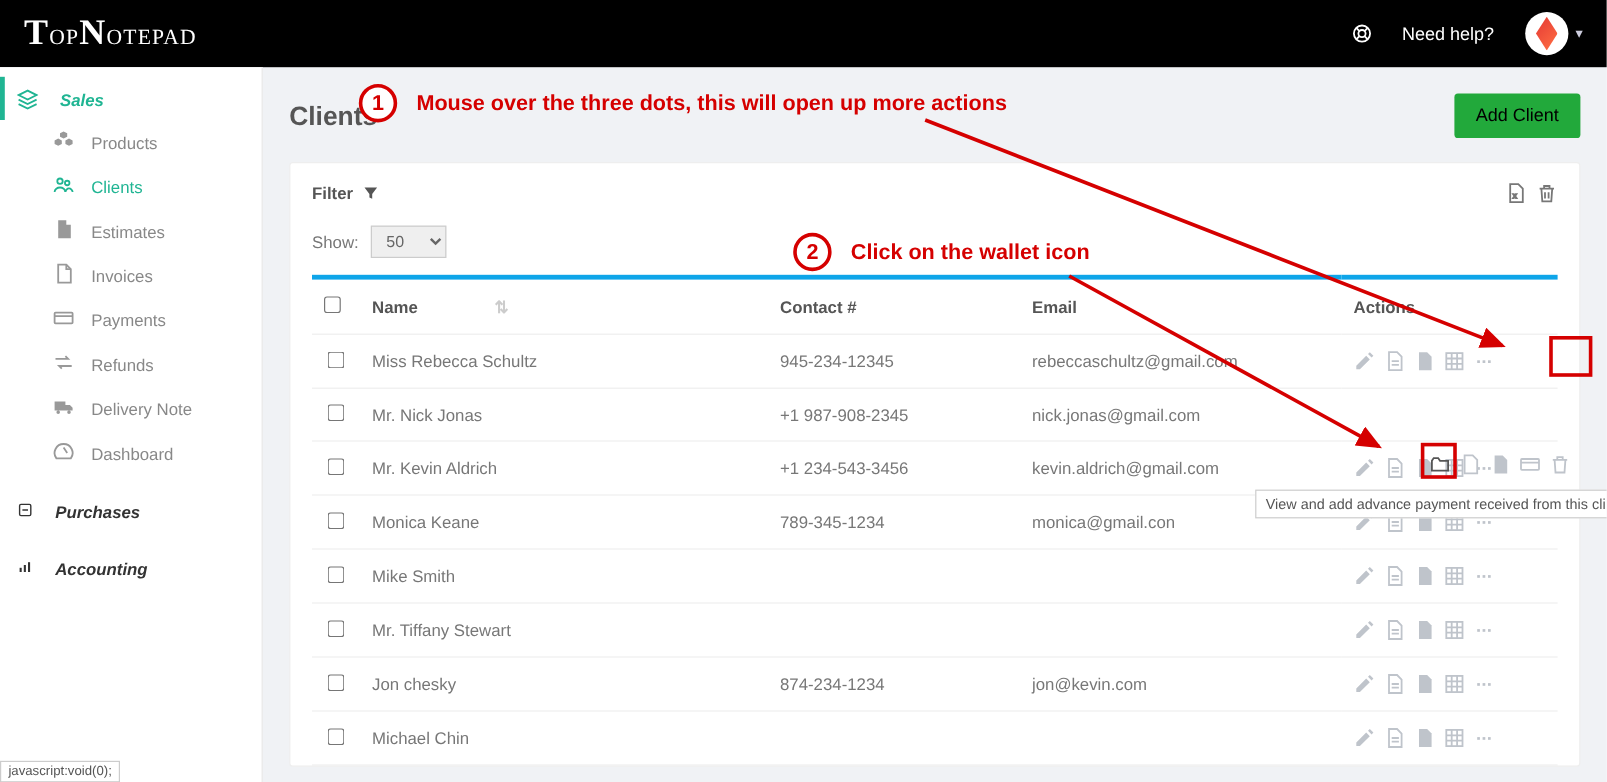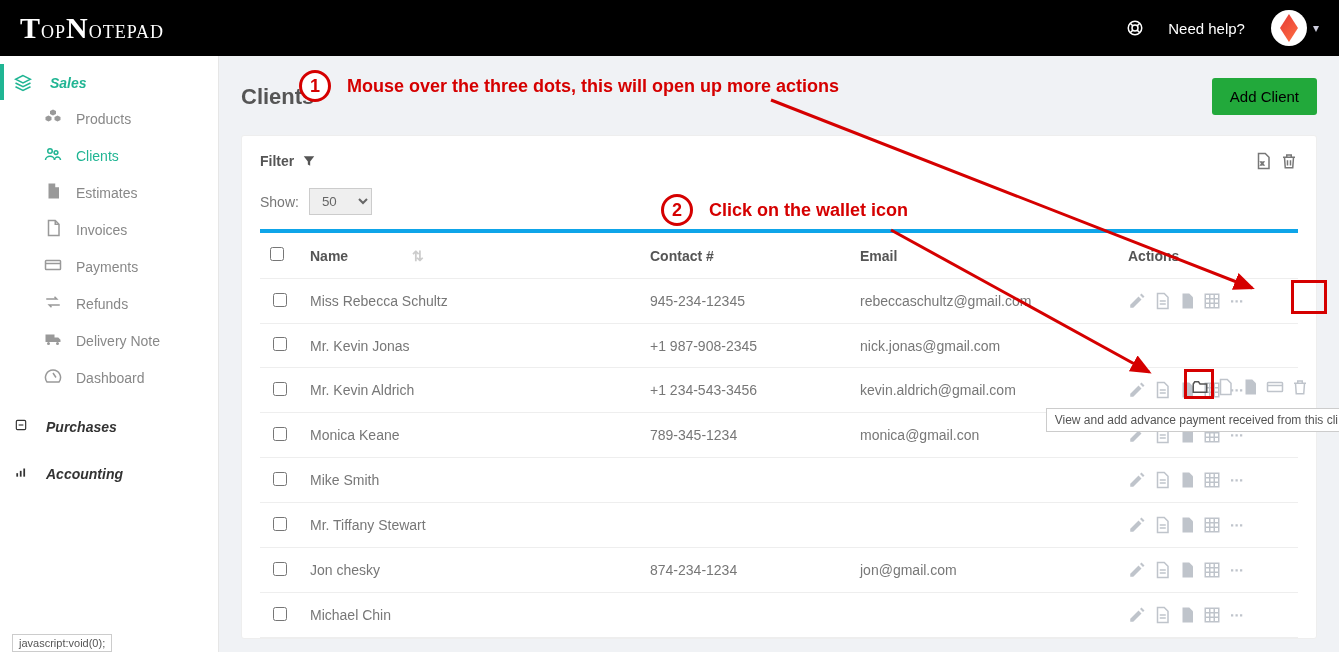--- a/index.html
+++ b/index.html
@@ -66,21 +66,21 @@
     
     .annotation { position: absolute; pointer-events: none; z-index: 50; }
     .anno-circle { width: 32px; height: 32px; border: 3px solid #d50000; border-radius: 50%; display: flex; align-items: center; justify-content: center; color: #d50000; font-weight: bold; font-size: 18px; background: #fff; }
     .anno-text { color: #d50000; font-weight: bold; font-size: 18px; }
     .anno-box { border: 3px solid #d50000; position: absolute; }
 
     
     .tooltip { position: absolute; background: #fff; border: 1px solid #ccc; padding: 4px 8px; font-size: 12px; color: #555; white-space: nowrap; z-index: 40; }
 
     
-    .status-bar { position: absolute; bottom: 0; left: 12px; background: #fff; border: 1px solid #ccc; padding: 2px 6px; font-size: 11px; color: #555; }
+    .status-bar { position: absolute; bottom: 0; left: 0; background: #fff; border: 1px solid #ccc; padding: 2px 6px; font-size: 11px; color: #555; }
 
     input[type="checkbox"] { width: 14px; height: 14px; }
   </style>
 </head>
 <body>
 
 <div class="header">
   <div class="logo">
     <span class="cap">T</span><span style="font-variant: small-caps;">op</span><span class="cap">N</span><span style="font-variant: small-caps;">otepad</span>
   </div>
@@ -301,21 +301,21 @@
                       <rect x="4" y="11" width="3" height="3"></rect>
                       <rect x="10" y="11" width="3" height="3"></rect>
                       <rect x="16" y="11" width="3" height="3"></rect>
                     </svg>
                   </span>
 </div>
               </td>
   </tr>
             <tr>
     <td class="checkbox-cell"><input type="checkbox" style=""></td>
-    <td>Mr. Kevin Jonas</td>
+    <td>Mr. Nick Jonas</td>
     <td>+1 987-908-2345</td>
     <td>nick.jonas@gmail.com</td>
     <td class="actions-cell">
                 <div class="action-icons row1"></div>
               </td>
   </tr>
             <tr>
     <td class="checkbox-cell"><input type="checkbox" style=""></td>
     <td>Mr. Kevin Aldrich</td>
     <td>+1 234-543-3456</td>
@@ -484,21 +484,21 @@
                       <rect x="16" y="11" width="3" height="3"></rect>
                     </svg>
                   </span>
 </div>
               </td>
   </tr>
             <tr>
     <td class="checkbox-cell"><input type="checkbox" style=""></td>
     <td>Jon chesky</td>
     <td>874-234-1234</td>
-    <td>jon@gmail.com</td>
+    <td>jon@kevin.com</td>
     <td class="actions-cell">
                 <div class="action-icons row6">
   <span class="icon">
                     <svg viewBox="0 0 24 24" fill="#bfc4cb">
                       <path d="M3 17l11-11 4 4L7 21H3v-4zm13-13l2-2 4 4-2 2-4-4z"></path>
                     </svg>
                   </span>
   <span class="icon">
                     <svg viewBox="0 0 24 24" fill="none" stroke="#bfc4cb" stroke-width="2">
                       <path d="M6 2h9l5 5v15H6V2z"></path>

